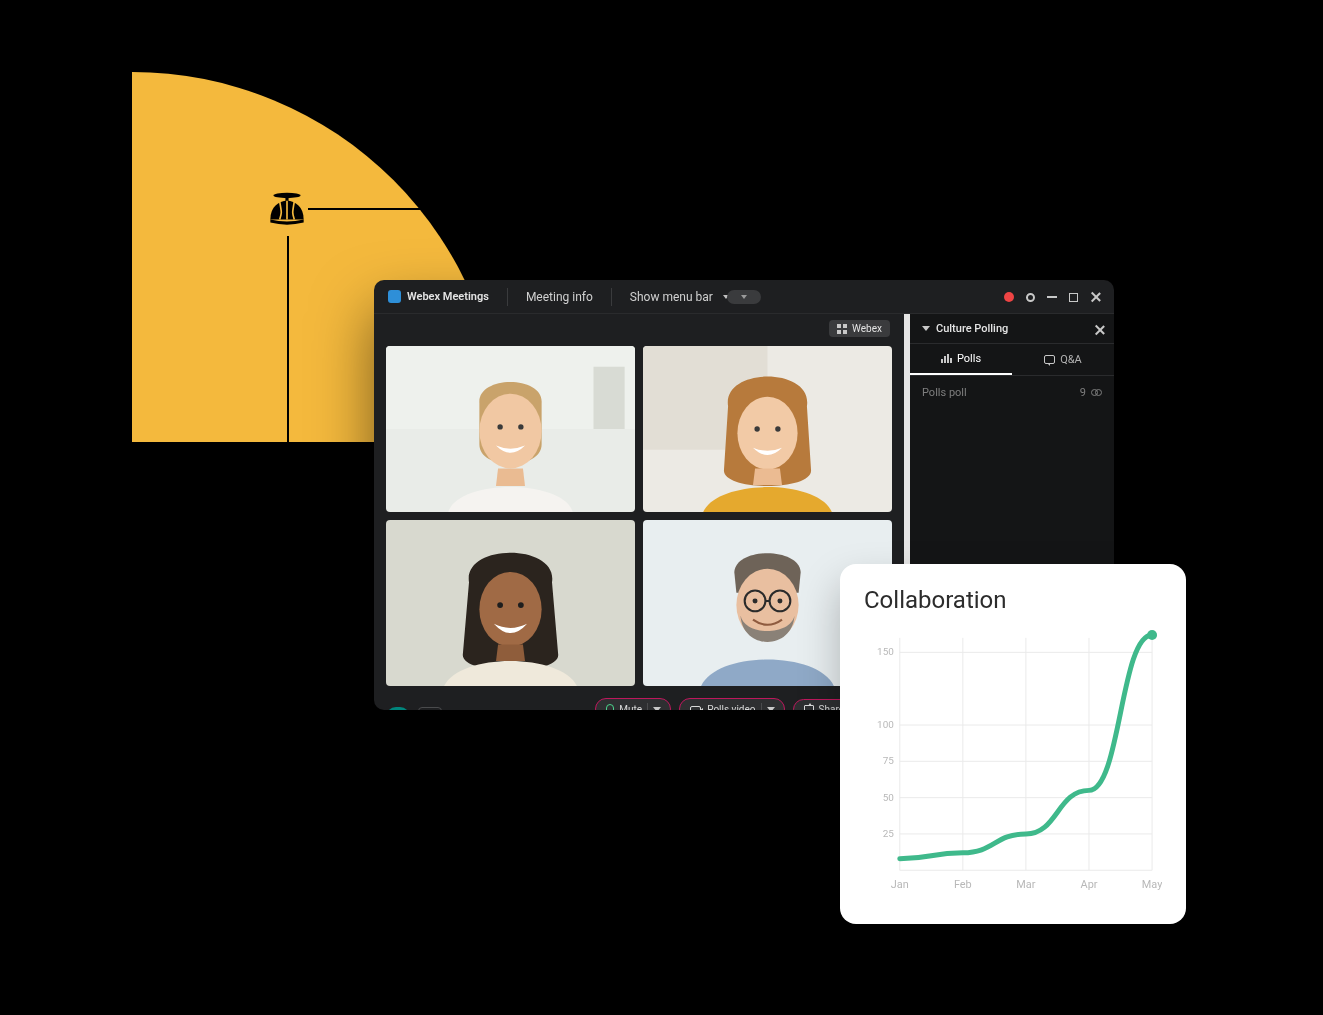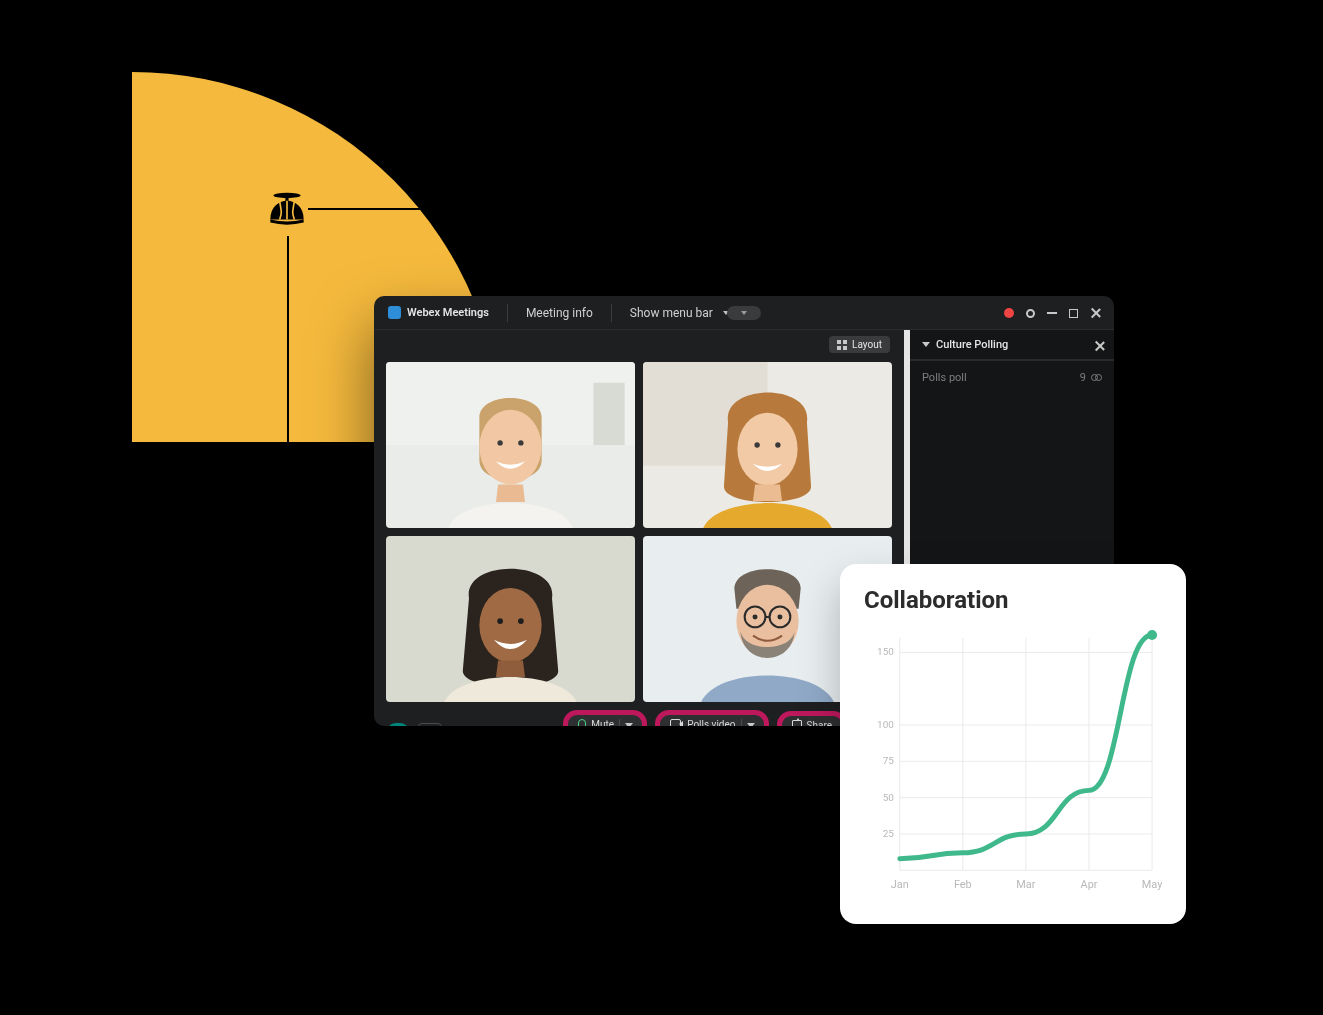--- a/index.html
+++ b/index.html
@@ -41,21 +41,21 @@
     left: 262px;
     top: 184px;
     width: 50px;
     height: 50px;
   }
 
   
   .webex {
     position: absolute;
     left: 374px;
-    top: 296px;
+    top: 280px;
     width: 740px;
     height: 430px;
     background: #1e1f21;
     border-radius: 10px;
     color: #e4e4e4;
     box-shadow: 0 30px 60px rgba(0,0,0,0.5);
     overflow: hidden;
     font-size: 11px;
   }
   .webex .titlebar {
@@ -164,21 +164,21 @@
     display:flex;
     align-items:center;
     justify-content:space-between;
     margin-top:6px;
   }
   .bb-left{display:flex;gap:8px;align-items:center;margin-top:16px;}
   .robot-chip{width:24px;height:20px;border-radius:10px;background:#00857c;display:flex;align-items:center;justify-content:center;}
   .robot-chip svg{width:12px;height:12px;}
   .cc-chip{width:24px;height:20px;border:1px solid #4a4b4d;border-radius:4px;display:flex;align-items:center;justify-content:center;font-size:8px;font-weight:700;color:#c8c8c8;}
   .bb-right{display:flex;gap:8px;align-items:center;}
-  .cbtn{background:#2e2f31;border:5px solid #be185d;border-radius:14px;padding:4px 10px;font-size:10px;display:flex;align-items:flex-start;gap:5px;cursor:pointer;color:#d8d8d8;}
+  .cbtn{background:#2e2f31;border:1px solid #be185d;border-radius:14px;padding:4px 10px;font-size:10px;display:flex;align-items:flex-end;gap:5px;cursor:pointer;color:#d8d8d8;}
   .cbtn.split{padding-right:4px;}
   .cbtn .seg{border-left:1px solid #4a4b4d;padding:0 5px;height:12px;display:flex;align-items:center;}
   .mic-icon{width:8px;height:11px;border:1px solid #4ad28a;border-radius:4px;position:relative;}
   .cam-icon{width:12px;height:9px;position:relative;}
   .cam-icon::before{content:"";position:absolute;left:0;top:0;width:9px;height:9px;border:1px solid #d8d8d8;border-radius:2px;}
   .cam-icon::after{content:"";position:absolute;right:-1px;top:2px;width:0;height:0;border-top:3px solid transparent;border-bottom:3px solid transparent;border-right:4px solid #d8d8d8;}
   .share-icon{width:10px;height:10px;border:1px solid #d8d8d8;border-radius:1px;position:relative;}
   .share-icon::before{content:"";position:absolute;left:3px;top:-3px;width:0;height:0;border-left:2px solid transparent;border-right:2px solid transparent;border-bottom:3px solid #d8d8d8;}
   .dots-icon{display:flex;gap:2px;}
   .dots-icon span{width:3px;height:3px;background:#d8d8d8;border-radius:50%;}
@@ -219,21 +219,21 @@
     position:absolute;
     left:840px;
     top:564px;
     width:346px;
     height:360px;
     background:#fff;
     border-radius:16px;
     box-shadow:0 20px 40px rgba(0,0,0,0.25);
     padding:22px 24px 18px;
   }
-  .collab h2{margin:0 0 10px;font-size:24px;font-weight:700;color:#2c2c2c;}
+  .collab h2{margin:0 0 10px;font-size:24px;font-weight:400;color:#2c2c2c;}
   .chart{position:relative;width:100%;height:280px;}
   .chart svg{width:100%;height:100%;}
   .ytick{font-size:10px;fill:#b8b8b8;text-anchor:end;}
   .xtick{font-size:11px;fill:#b8b8b8;text-anchor:middle;}
   .gridl{stroke:#eaeaea;stroke-width:1;}
   .curve{stroke:#3fb98b;stroke-width:5;fill:none;stroke-linecap:round;}
   .endpt{fill:#3fb98b;}
   .cbtn-interactable{cursor:pointer;}
 </style>
 </head>
@@ -276,21 +276,21 @@
       <span class="min-icon"></span>
       <span class="max-icon"></span>
       <span class="close-icon"></span>
     </div>
   </div>
 
   <div class="body">
     <div class="video-area">
       <div class="layout-btn">
         <span class="grid-icon"></span>
-        <span>Layout</span>
+        <span>Webex</span>
       </div>
 
       <div class="tiles">
 
         <div class="tile">
           <svg viewBox="0 0 240 160" preserveAspectRatio="xMidYMid slice">
             <rect width="240" height="160" fill="#e9ece8"></rect>
             <rect x="0" y="0" width="240" height="80" fill="#eef1ed"></rect>
             <rect x="200" y="20" width="30" height="60" fill="#d8dbd4"></rect>
 
@@ -396,20 +396,35 @@
           </div>
         </div>
       </div>
     </div>
 
     <div class="sidepanel">
       <div class="sp-head">
         <span class="chev-down" style="transform:rotate(0)"></span>
         <span style="font-weight:500">Culture Polling</span>
         <span class="close-icon close" style="width:10px;height:10px"></span>
+      </div>
+      <div class="sp-tabs">
+        <div class="sp-tab active">
+          <span class="bars-icon">
+              <span></span>
+              <span></span>
+              <span></span>
+              <span></span>
+            </span>
+          <span>Polls</span>
+        </div>
+        <div class="sp-tab">
+          <span class="chat-i"></span>
+          <span>Q&amp;A</span>
+        </div>
       </div>
       <div class="sp-row">
         <span>Polls poll</span>
         <span style="display:flex;align-items:center;gap:5px">
           <span>9</span>
           <span class="people-i">
               <span></span>
               <span style="margin-left:-3px"></span>
             </span>
         </span>

